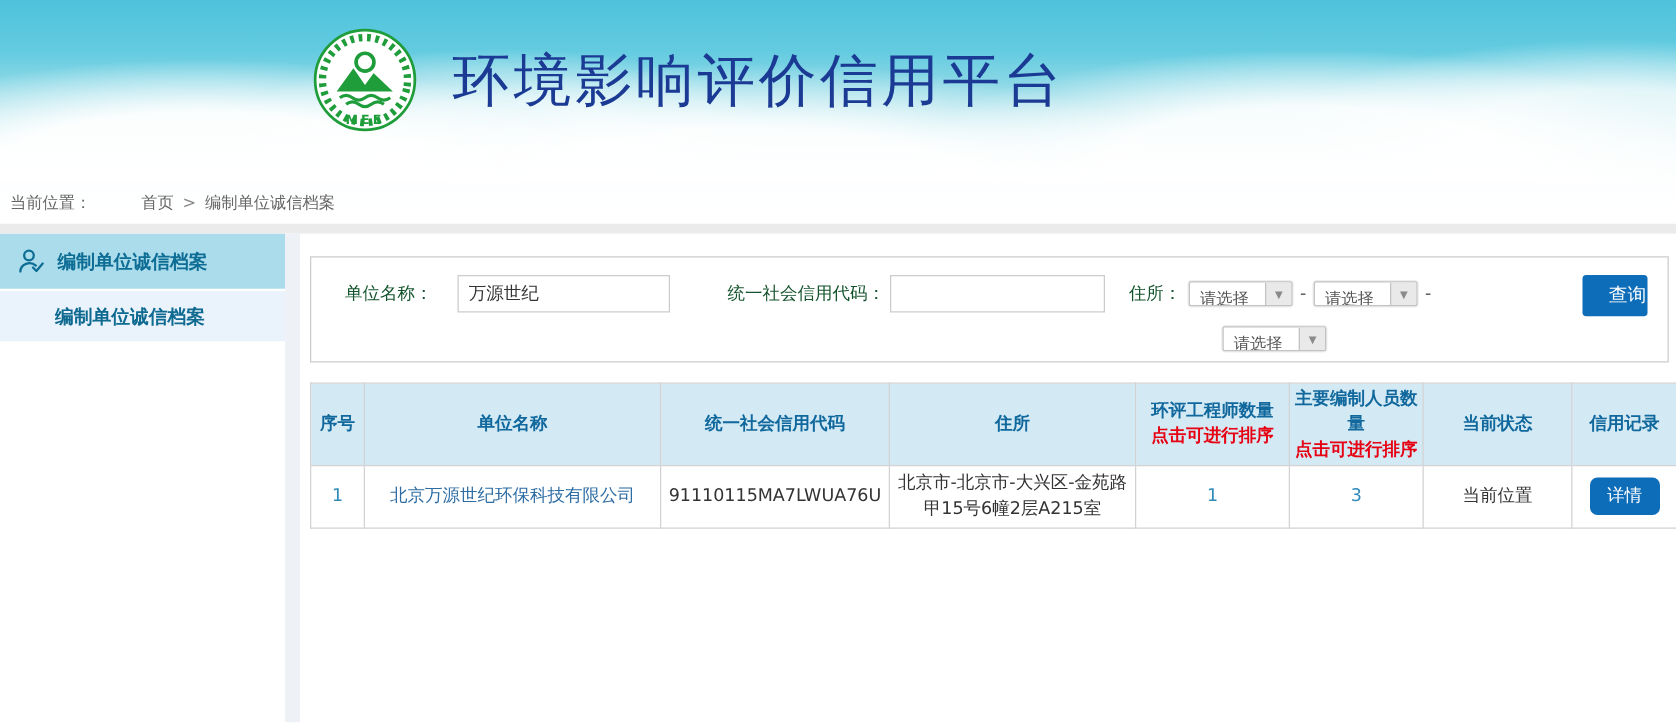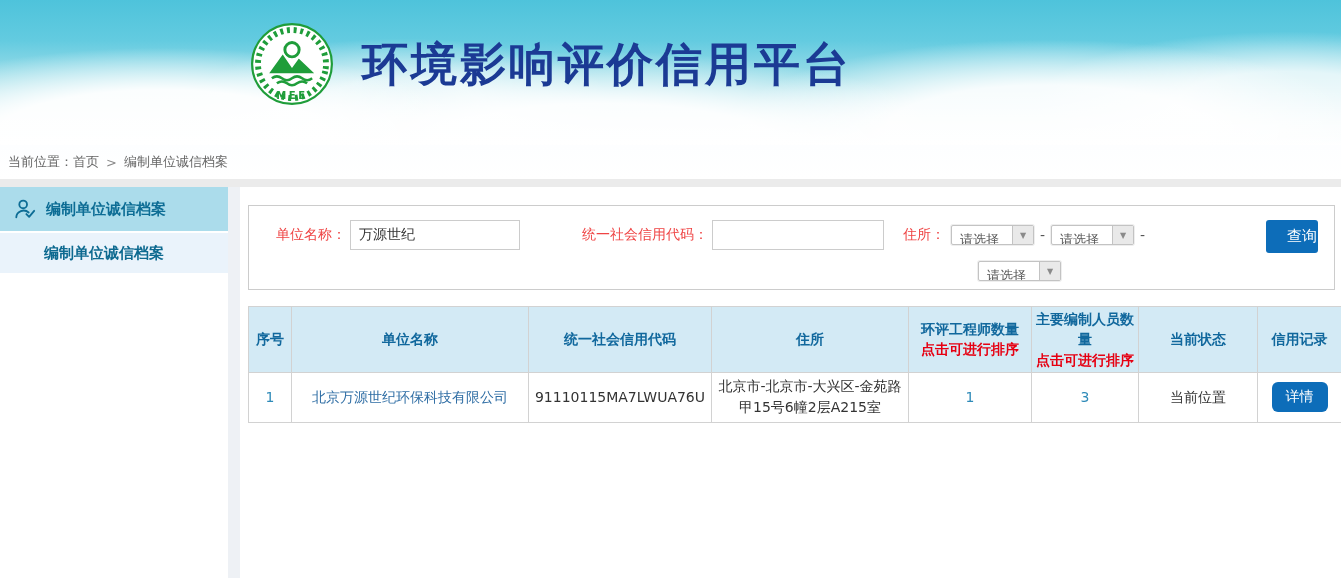--- a/index.html
+++ b/index.html
@@ -15,30 +15,30 @@
       radial-gradient(ellipse 420px 120px at 12% 95%, rgba(255,255,255,.95) 40%, rgba(255,255,255,0) 75%),
       radial-gradient(ellipse 520px 140px at 45% 105%, rgba(255,255,255,.92) 35%, rgba(255,255,255,0) 72%),
       radial-gradient(ellipse 460px 130px at 78% 90%, rgba(255,255,255,.9) 35%, rgba(255,255,255,0) 70%),
       radial-gradient(ellipse 360px 100px at 96% 70%, rgba(255,255,255,.75) 30%, rgba(255,255,255,0) 70%),
       radial-gradient(ellipse 300px 90px at 30% 70%, rgba(255,255,255,.65) 25%, rgba(255,255,255,0) 70%),
       linear-gradient(180deg,#4ec3db 0%, #63cbe0 28%, #a5e0ea 58%, #e3f5f8 82%, #ffffff 100%);
   }
   .brand { position:absolute; left:250px; top:22px; display:flex; align-items:center; }
   .logo { width:84px; height:84px; display:block; }
   .site-title {
-    margin-left:28px; font-size:46px; font-weight:bold; color:#1b3a94;
+    margin-left:28px; font-size:46px; font-weight:normal; color:#1b3a94;
     letter-spacing:3px; line-height:84px; white-space:nowrap;
   }
   
   .crumbbar {
     height:34px; background:linear-gradient(180deg,#fdfeff,#ffffff);
     display:flex; align-items:center; padding-left:8px;
     color:#666; font-size:13px;
   }
-  .crumbbar a { color:#666; text-decoration:none; }
+  .crumbbar a { color:#666; text-decoration:none;margin-left:40px; }
   .crumbbar .sep { margin:0 7px; color:#888; }
   .gray-strip { height:8px; background:#ebebeb; }
   
   .content { display:flex; height:391px; background:#fff; }
   .sidebar { width:228px; flex:0 0 228px; }
   .side-item {
     display:flex; align-items:center; font-weight:bold; font-size:15px; cursor:pointer;
   }
   .side-item.active {
     height:46px; background:#abdceb; color:#0d6d95; padding-left:14px; gap:10px;
@@ -48,21 +48,21 @@
     height:40px; background:#eaf3fb; color:#0e6a90; padding-left:44px;
   }
   .side-gap { width:12px; flex:0 0 12px; background:#eef1f5; }
   .main { flex:1; position:relative; }
   
   .search-panel {
     position:relative; margin:18px 7px 0 8px; height:85px;
     border:1px solid #ccc; background:#fff;
   }
   .fld { position:absolute; top:13px; height:32px; display:flex; align-items:center; }
-  .fld label { color:#ef4444; font-size:14px; }
+  .fld label { color:#14532d; font-size:14px; }
   .txt-input {
     height:30px; border:1px solid #ccc; padding:0 8px; font-size:14px; color:#333;
     font-family:"DejaVu Sans","Liberation Sans",sans-serif; outline:none; background:#fff;
   }
   .sel {
     display:inline-flex; height:20px; border:1px solid #c3c3c3; background:#fff;
     border-radius:2px; overflow:hidden; cursor:pointer; box-shadow:0 0 0 1px #eee;
   }
   .sel .sel-txt { width:60px; padding-left:8px; line-height:28px; font-size:13px; color:#555; }
   .sel .sel-arrow {
@@ -138,21 +138,21 @@
       <span>编制单位诚信档案</span>
     </div>
   </aside>
   <div class="side-gap"></div>
 
   <main class="main">
 
     <section class="search-panel">
       <div class="fld" style="left:27px;">
         <label>单位名称：</label>
-        <input class="txt-input" style="width: 170px; margin-left: 4px;" value="万源世纪">
+        <input class="txt-input" style="width: 170px; margin-left: 20px;" value="万源世纪">
       </div>
       <div class="fld" style="left:333px;">
         <label>统一社会信用代码：</label>
         <input class="txt-input" style="width: 172px; margin-left: 4px;" value="">
       </div>
       <div class="fld" style="left:654px;">
         <label>住所：</label>
         <span class="sel" style="margin-left:6px;">
           <span class="sel-txt">请选择</span>
           <span class="sel-arrow">▼</span>

